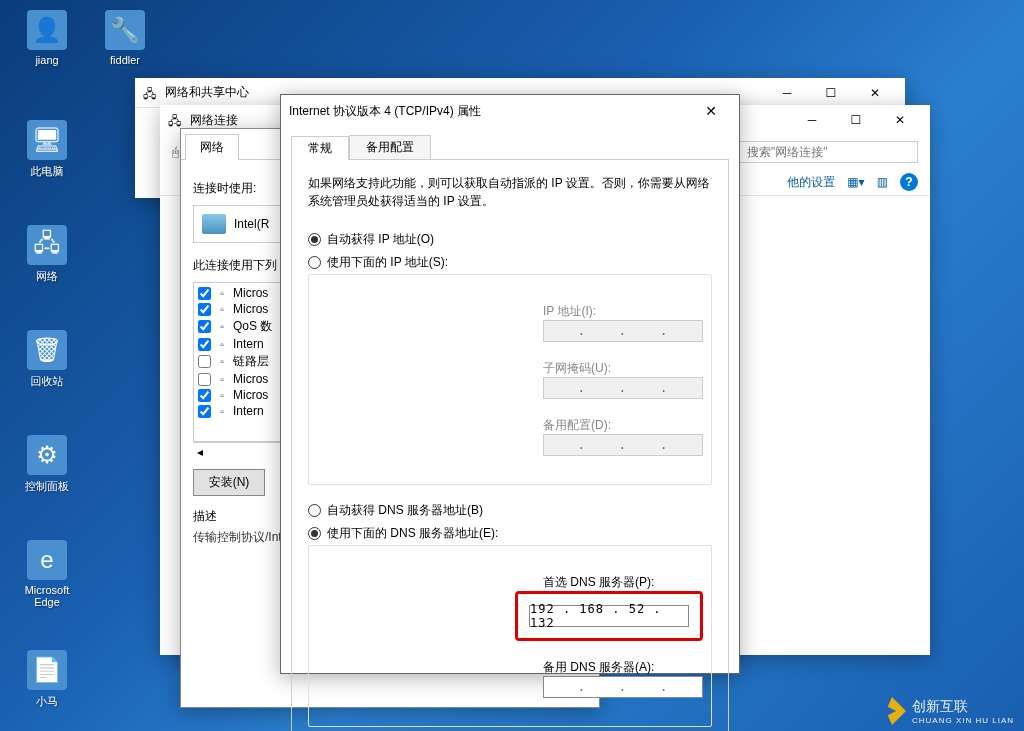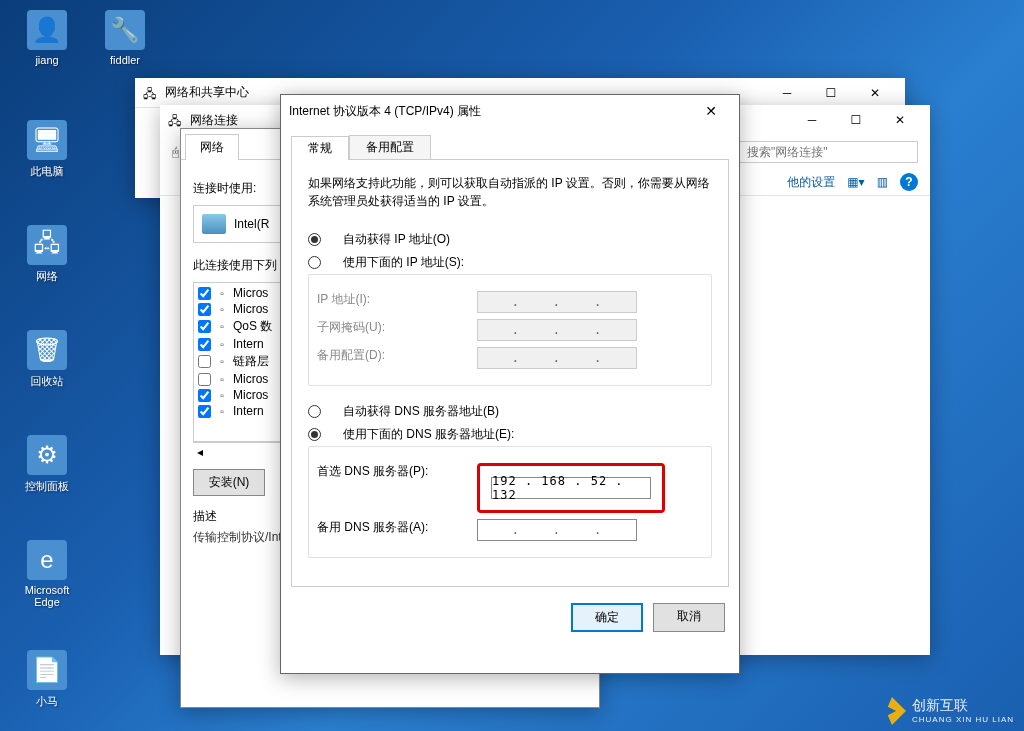--- a/index.html
+++ b/index.html
@@ -51,40 +51,40 @@
 
 .win4 { left: 280px; top: 94px; width: 460px; height: 580px; background: #ffffff; border: 1px solid #666; z-index: 100; }
 .win4 .titlebar { height: 32px; }
 .win4 .titlebar .close-x { font-size: 14px; width: 40px; text-align: center; cursor: pointer; }
 .win4 .tabs { display: flex; padding: 8px 10px 0 10px; }
 .win4 .tab { padding: 3px 16px; border: 1px solid #ccc; border-bottom: none; background: #fff; font-size: 12px; cursor: pointer; }
 .win4 .tab.active { position: relative; top: 1px; z-index: 3; }
 .win4 .tab:not(.active) { background: #f5f5f5; }
 .win4 .panel { margin: 0 10px 10px; border: 1px solid #ccc; padding: 14px 16px; }
 .win4 .intro { font-size: 12px; line-height: 1.5; margin-bottom: 18px; }
-.win4 .radio-row { display: flex; align-items: center; gap: 22px; padding: 3px 0; font-size: 12px; }
+.win4 .radio-row { display: flex; align-items: center; gap: 6px; padding: 3px 0; font-size: 12px; }
 .win4 .radio { width: 13px; height: 13px; border: 1px solid #333; border-radius: 50%; display: inline-flex; align-items: center; justify-content: center; }
 .win4 .radio.selected::after { content: ""; width: 7px; height: 7px; background: #333; border-radius: 50%; }
 .win4 .field-grid { border: 1px solid #e0e0e0; padding: 10px 8px; margin-bottom: 14px; border-radius: 2px; }
-.win4 .field-row { display: flex; align-items: flex-start; margin: 6px 0; font-size: 12px; }
+.win4 .field-row { display: flex; align-items: flex-end; margin: 18px 0; font-size: 12px; flex-direction: column; }
 .win4 .field-label { width: 160px; color: #888; }
 .win4 .field-label.active { color: #000; }
 .win4 .ip-input { width: 160px; height: 22px; border: 1px solid #888; background: #fff; display: flex; align-items: center; justify-content: center; font-family: Consolas, monospace; font-size: 12px; letter-spacing: 1px; }
 .win4 .ip-input.disabled { background: #f0f0f0; color: #888; border-color: #ccc; }
 .win4 .ip-input .dots { color: #666; }
 .win4 .highlight { border: 3px solid #d00; border-radius: 4px; padding: 11px; display: inline-flex; }
 .win4 .chk-row { display: flex; align-items: center; gap: 6px; font-size: 12px; margin-top: 8px; }
 .win4 .chk { width: 13px; height: 13px; border: 1px solid #666; }
 .win4 .dialog-btns { display: flex; gap: 10px; justify-content: flex-end; padding: 6px 14px 14px; }
 
 .btn { min-width: 72px; padding: 4px 14px; border: 1px solid #888; background: #e1e1e1; font-size: 12px; cursor: pointer; text-align: center; }
 .btn.primary { border: 2px solid #0078d7; background: #e5f1fb; }
 
 
-.watermark { position: absolute; right: 10px; bottom: 6px; color: #fff; font-size: 14px; display: flex; align-items: flex-start; gap: 6px; opacity: 0.9; }
+.watermark { position: absolute; right: 10px; bottom: 6px; color: #fff; font-size: 14px; display: flex; align-items: center; gap: 6px; opacity: 0.9; }
 .watermark .logo { width: 28px; height: 28px; background: #ffb800; clip-path: polygon(50% 0, 100% 50%, 50% 100%, 35% 65%, 65% 50%, 35% 35%); }
 .watermark .sub { font-size: 8px; letter-spacing: 1px; display: block; }
 </style>
 </head>
 <body>
 
 <div class="desktop">
 
 <div class="desktop-icon" style="left: 12px; top: 10px;">
       <div class="icon-img">👤</div>

